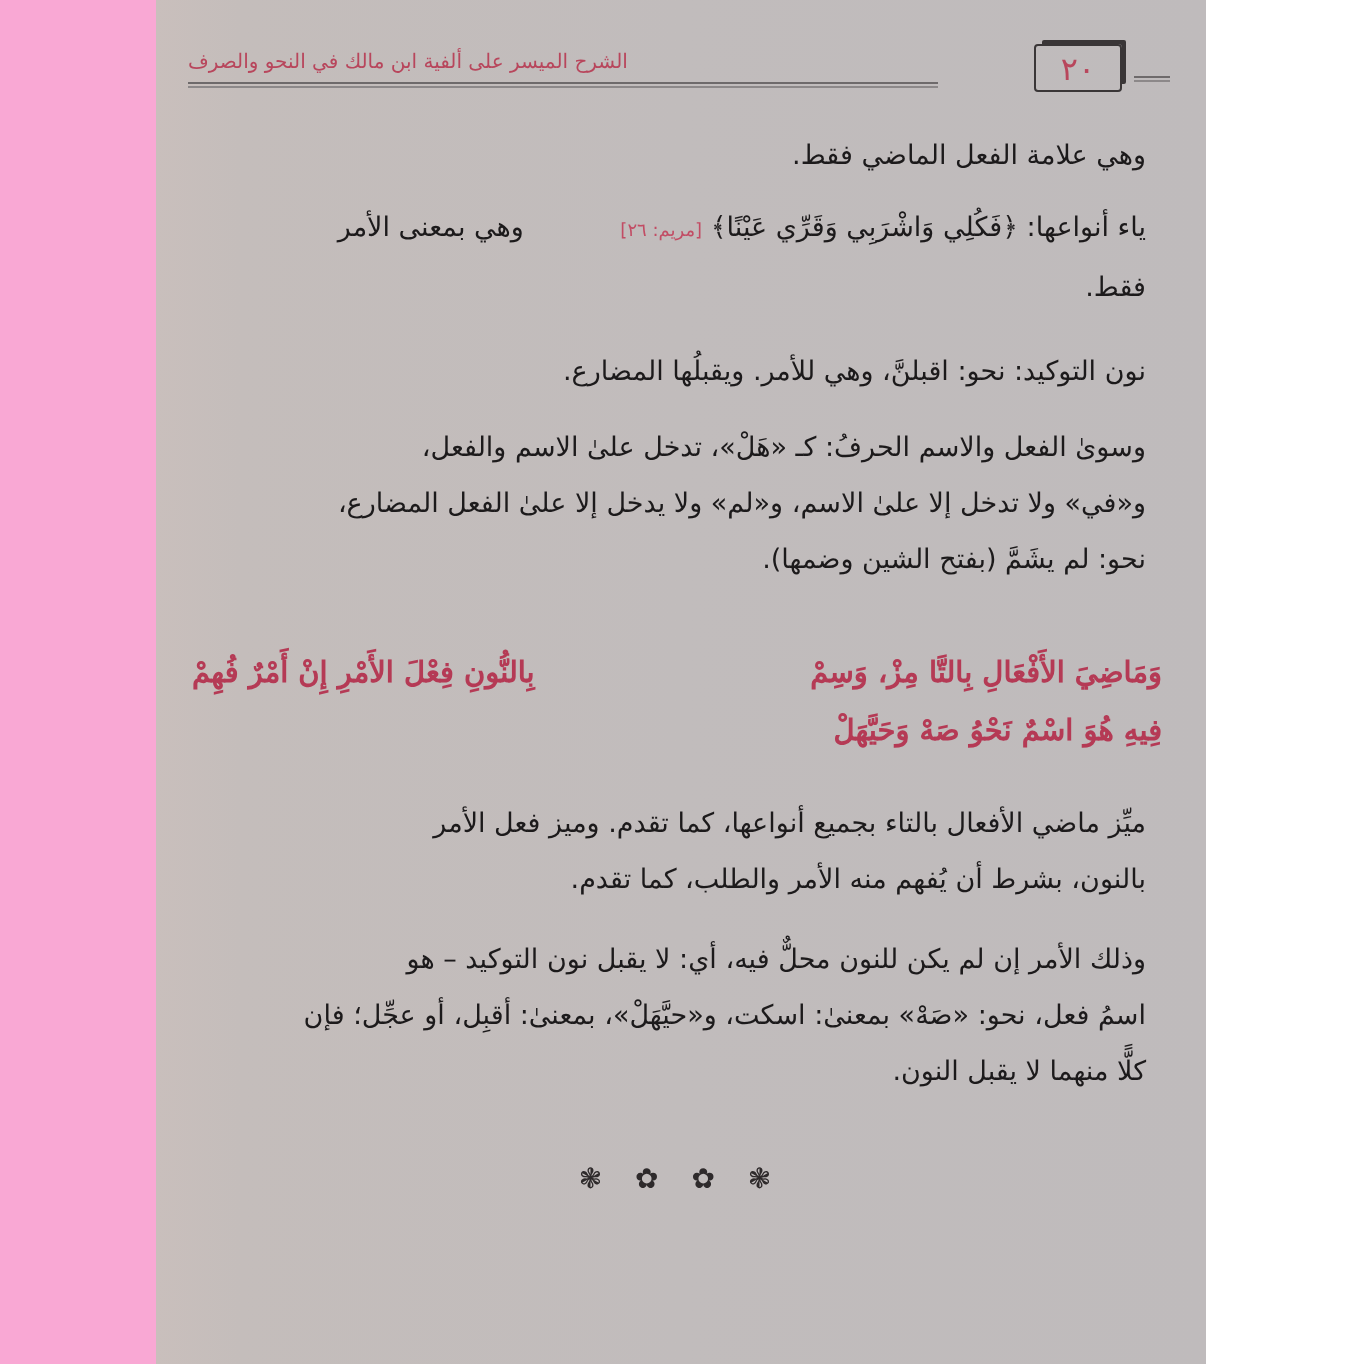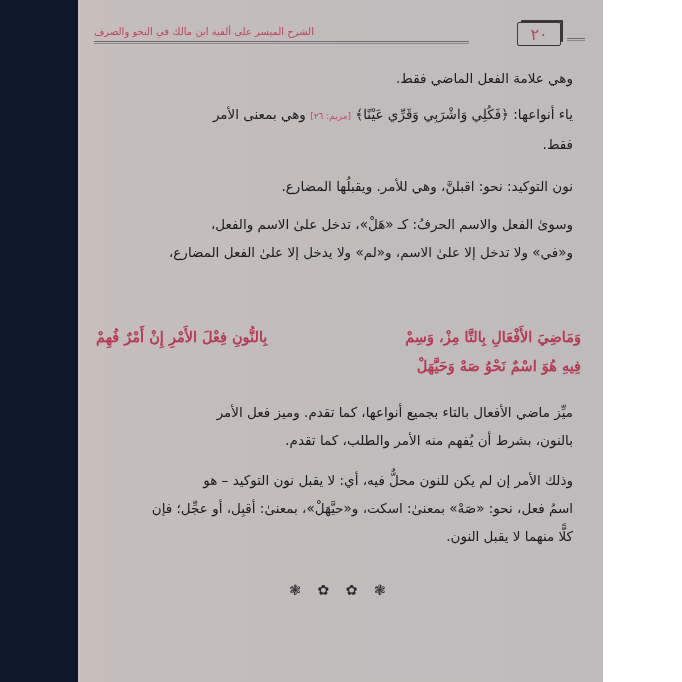--- a/index.html
+++ b/index.html
@@ -7,21 +7,21 @@
       padding: 0;
       background: #ffffff;
       width: 682px;
       height: 682px;
       overflow: hidden;
     }
     .canvas {
       position: relative;
       width: 540px;
       height: 682px;
-      background: #0f172a;
+      background: #f9a8d4;
     }
     .page {
       position: absolute;
       left: 78px;
       top: 0;
       width: 525px;
       height: 682px;
       background: linear-gradient(90deg, #c9bfbc 0%, #c4bdbb 8%, #c1bcbc 50%, #bfbbbc 100%);
       font-family: "DejaVu Sans", sans-serif;
       color: #1c1a1b;
@@ -91,20 +91,21 @@
     .line {
       white-space: nowrap;
       text-align: right;
     }
     .quran {
       font-family: "DejaVu Serif", serif;
     }
     .ref {
       font-size: 9px;
       color: #c24c64;
+      margin-left: 44px;
     }
     .poem {
       position: absolute;
       left: 18px;
       right: 22px;
       top: 322px;
       color: #b53a55;
       font-family: "DejaVu Serif", serif;
       font-weight: bold;
       font-size: 14.5px;
@@ -158,20 +159,21 @@
       <div class="line">فقط.</div>
     </div>
 
     <div class="body-text" style="top:172px;">
       <div class="line">نون التوكيد: نحو: اقبلنَّ، وهي للأمر. ويقبلُها المضارع.</div>
     </div>
 
     <div class="body-text" style="top:210px;">
       <div class="line">وسوىٰ الفعل والاسم الحرفُ: كـ «هَلْ»، تدخل علىٰ الاسم والفعل،</div>
       <div class="line">و«في» ولا تدخل إلا علىٰ الاسم، و«لم» ولا يدخل إلا علىٰ الفعل المضارع،</div>
+      <div class="line">نحو: لم يشَمَّ (بفتح الشين وضمها).</div>
     </div>
 
     <div class="poem">
       <div class="poem-row">
         <span class="hemistich">وَمَاضِيَ الأَفْعَالِ بِالتَّا مِزْ، وَسِمْ</span>
         <span class="hemistich">بِالنُّونِ فِعْلَ الأَمْرِ إِنْ أَمْرٌ فُهِمْ</span>
       </div>
       <div class="poem-row">
         <span class="hemistich">فِيهِ هُوَ اسْمٌ نَحْوُ صَهْ وَحَيَّهَلْ</span>
       </div>

